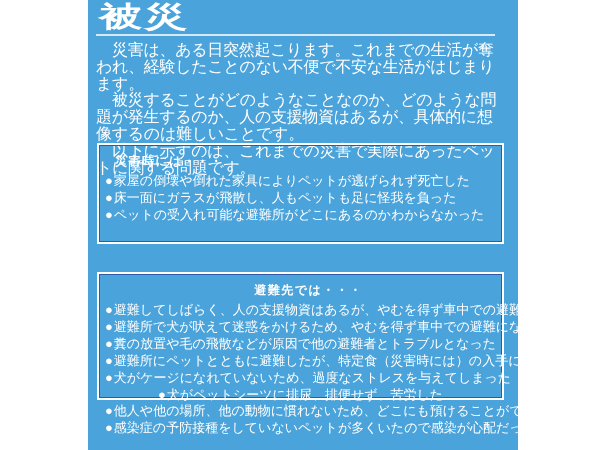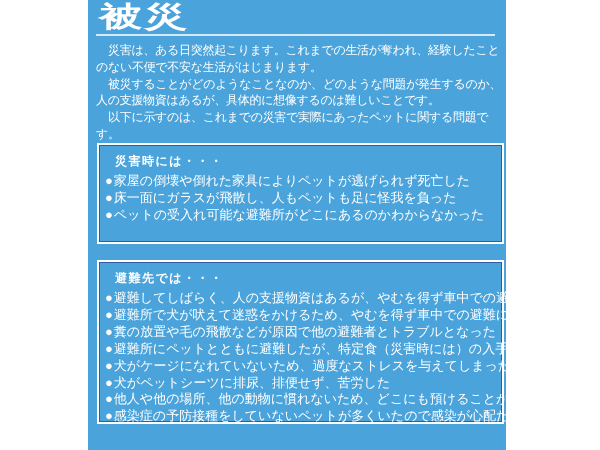--- a/index.html
+++ b/index.html
@@ -5,45 +5,45 @@
   html,body{margin:0;padding:0;}
   body{
     width:600px;height:450px;
     background:#ffffff;
     font-family:"Liberation Sans","DejaVu Sans",sans-serif;
     overflow:hidden;
   }
   .page{position:relative;width:600px;height:450px;background:#ffffff;}
   .panel{
     position:absolute;left:88px;top:0;width:418px;height:450px;
-    background:#4aa3da;color:#ffffff;
+    background:#4aa3da;color:#ffffff;padding-left:12px;
   }
   .title{
     position:absolute;left:11px;top:0;margin:0;
     font-size:28px;font-weight:bold;line-height:34px;color:#ffffff;
     transform:scaleX(1.55);transform-origin:left center;
     white-space:nowrap;letter-spacing:1px;
   }
   .title-underline{
     position:absolute;left:8px;top:34px;width:399px;height:2px;
     background:#d4eaf8;
   }
   .intro{
     position:absolute;left:8px;top:42px;width:410px;
-    font-size:12px;line-height:16.8px;letter-spacing:-0.3px;
+    font-size:16px;line-height:16.8px;letter-spacing:-0.3px;
     color:#ffffff;
   }
   .intro p{margin:0;text-indent:1em;}
   .box{
     position:absolute;left:9px;width:407px;box-sizing:border-box;
     border:2px solid #ffffff;
     box-shadow:inset 0 0 0 1px #2e5ca6;
   }
   .box-disaster{top:143px;height:101px;}
-  .box-evacuation{top:260px;height:164px;}
+  .box-evacuation{top:272px;height:128px;text-align:center;}
   .box-heading{
     margin:9px 0 0 16px;font-size:12px;font-weight:bold;
     line-height:15px;letter-spacing:1.5px;color:#ffffff;
   }
   .box-list{
     list-style:none;margin:4px 6px 0 6px;padding:0;
     font-size:13px;line-height:16.9px;color:#ffffff;
   }
   .box-list li{white-space:nowrap;}
   .bullet{margin-right:1px;}

